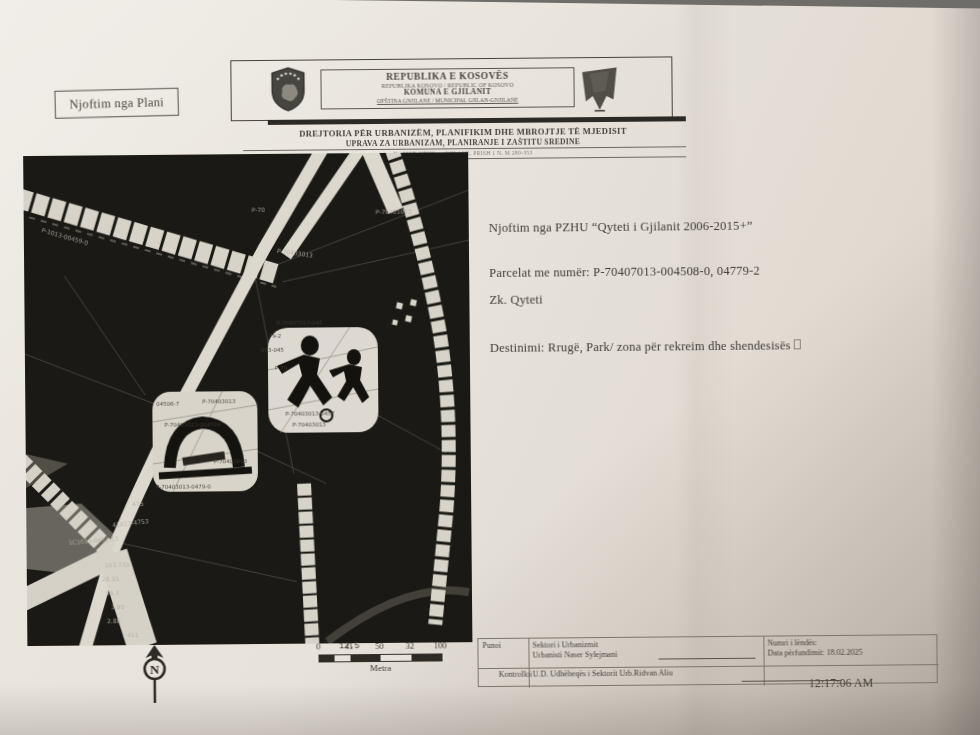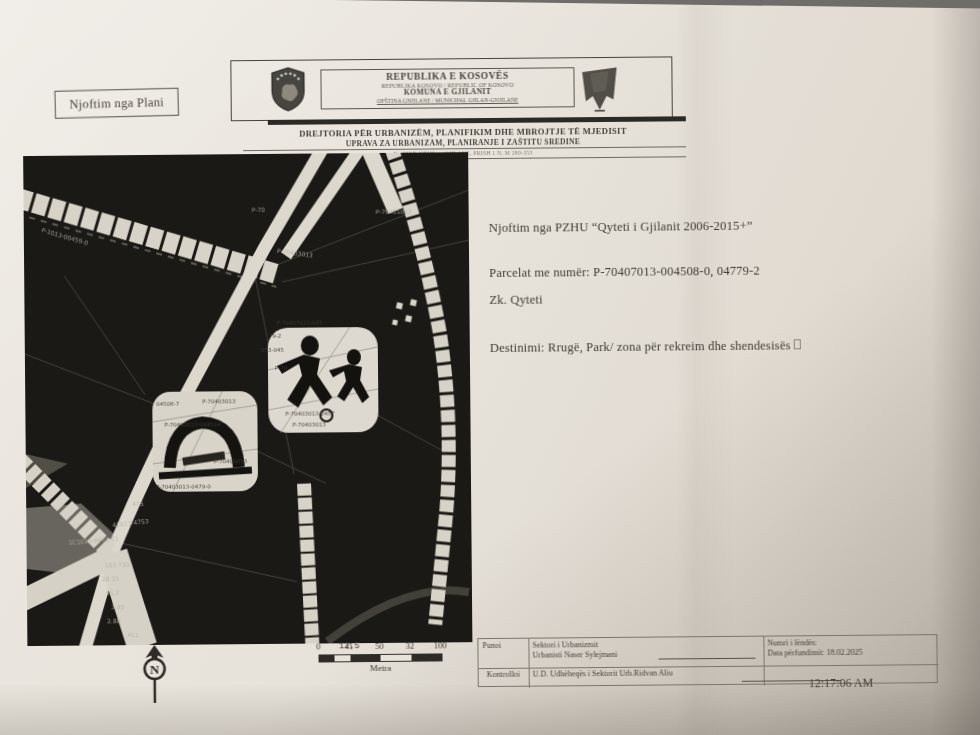--- a/index.html
+++ b/index.html
@@ -250,21 +250,21 @@
         <div class="ft-h1"></div>
         <div class="ft-cell" style="left:0;top:0;width:62px;">Punoi</div>
         <div class="ft-cell" style="left:50px;top:0;width:235px;">
           <div>Sektori i Urbanizmit</div>
           <div>Urbanisti Naser Sylejmani</div>
         </div>
         <div class="ft-cell" style="left:285px;top:0;width:175px;">
           <div>Numri i lëndës:</div>
           <div>Data përfundimit: 18.02.2025</div>
         </div>
-        <div class="ft-cell" style="left:4px;top:29px;width:42px;font-family:Liberation Serif, serif;">Kontrolloi</div>
+        <div class="ft-cell" style="left:16px;top:29px;width:42px;font-family:Liberation Serif, serif;">Kontrolloi</div>
         <div class="ft-cell" style="left:50px;top:29px;width:235px;">U.D. Udhëheqës i Sektorit Urb.Ridvan Aliu</div>
         <div class="ft-time">12:17:06 AM</div>
         <div class="ft-sig1"></div>
         <div class="ft-sig2"></div>
       </div>
 
     </div>
   </div>
 </div>
 

